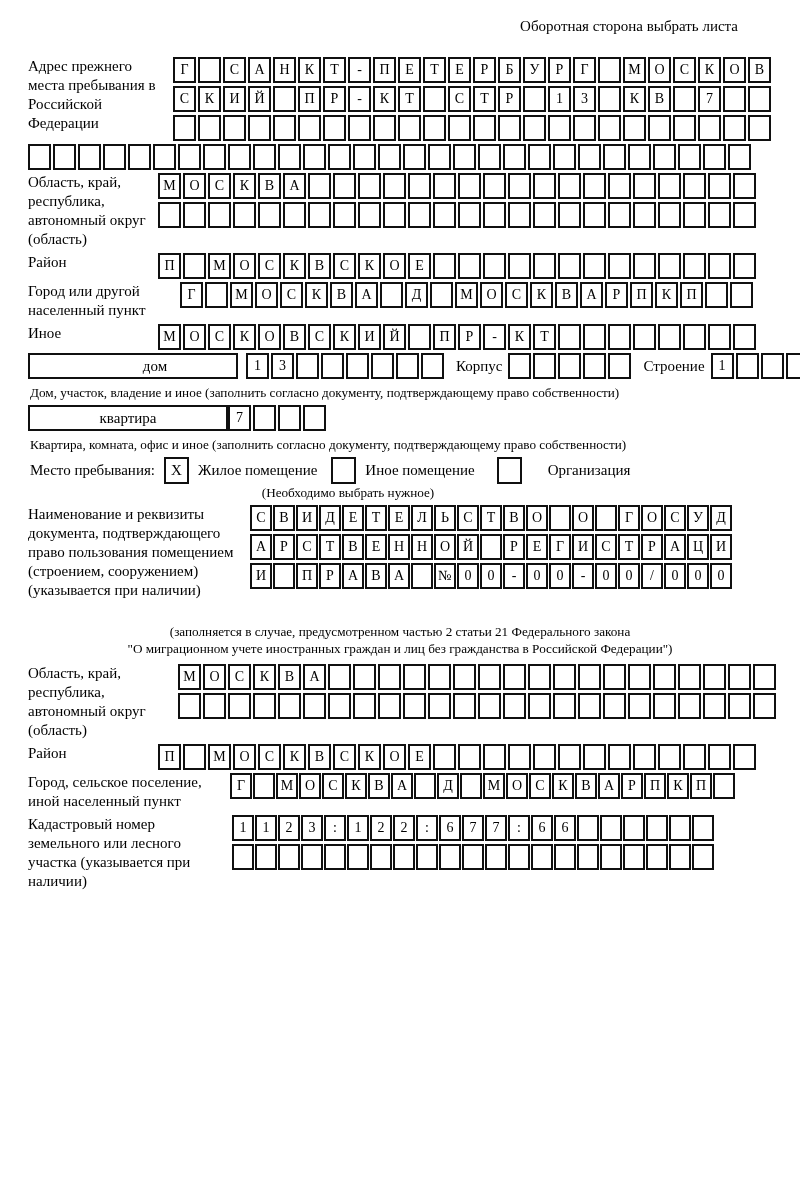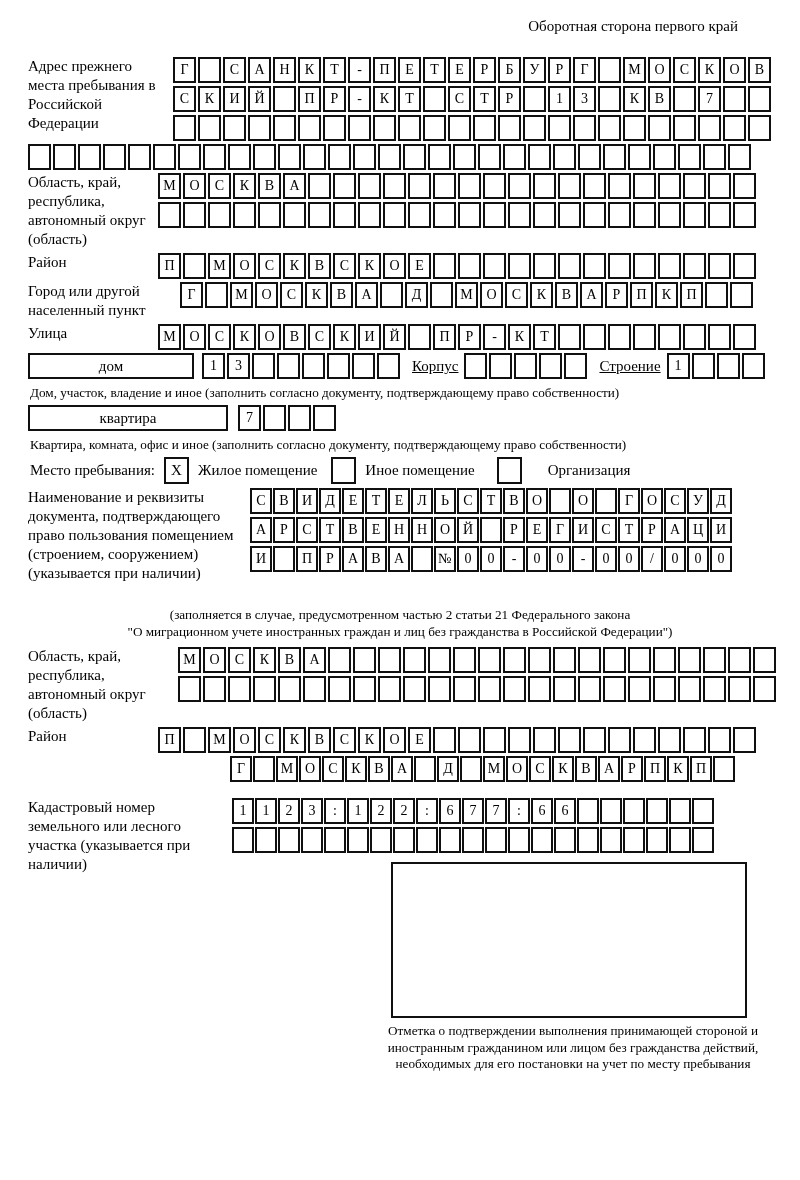--- a/index.html
+++ b/index.html
@@ -41,23 +41,23 @@
   .center-note{ text-align:center; font-size:13.2px; margin:1px 0 5px 0; }
   .sec-title{ text-align:center; font-weight:bold; font-size:16px; margin:3px 0 8px 0; }
   .small-note-left{ font-size:13.2px; margin:1px 0 4px 2px; }
 
   
   .domline{ display:flex; align-items:flex-start; margin-bottom:3px; }
   .wide-box{
     height:22px;border:2px solid #101010;display:flex;align-items:center;justify-content:center;
     font-size:15px;flex:none;background:#fff;
   }
-  .wb-dom{ width:162px;margin-right:8px; }
-  .wb-kv{ width:196px;margin-right:10px; }
-  .inline-label{ font-size:15px; line-height:26px; margin:0 6px 0 10px; flex:none;text-decoration:underline; }
+  .wb-dom{ width:162px;margin-right:8px;padding-left:44px; }
+  .wb-kv{ width:196px;}
+  .inline-label{ font-size:15px; line-height:26px; margin:0 6px 0 10px; flex:none; }
 
   
   .mesto{ display:flex; align-items:center; margin:3px 0 1px 2px; }
   .mlabel{ font-size:15px; flex:none; }
   .checkbox{
     width:21px;height:23px;border:2px solid #101010;flex:none;
     display:flex;align-items:center;justify-content:center;
     font-size:15px;background:#fff;
   }
   .cb1{ margin-left:9px; } .cb2{ margin-left:14px; } .cb3{ margin-left:22px; }
@@ -72,21 +72,21 @@
   
   .stamp-area{ margin-top:4px; }
   .stamp-box{ margin-left:363px; width:352px; height:152px; border:2px solid #101010; background:#fff; }
   .stamp-caption{ margin:5px 0 0 343px; width:404px; text-align:center; font-size:13.2px; line-height:16.5px; }
 </style>
 </head>
 <body>
 
 <div class="page">
 
-  <div class="right-note">Оборотная сторона первого край</div>
+  <div class="right-note">Оборотная сторона выбрать листа</div>
 
   <div class="fgroup">
     <div class="flabel w135">Адрес прежнего места пребывания в Российской Федерации</div>
     <div class="cells ml145">
         <div class="cell">Г</div>
         <div class="cell"></div>
         <div class="cell">С</div>
         <div class="cell">А</div>
         <div class="cell">Н</div>
         <div class="cell">К</div>
@@ -304,21 +304,21 @@
         <div class="cell">Р</div>
         <div class="cell">П</div>
         <div class="cell">К</div>
         <div class="cell">П</div>
         <div class="cell"></div>
         <div class="cell"></div>
       </div>
   </div>
 
   <div class="fgroup g-line">
-    <div class="flabel">Улица</div>
+    <div class="flabel">Иное</div>
     <div class="cells ml130">
         <div class="cell">М</div>
         <div class="cell">О</div>
         <div class="cell">С</div>
         <div class="cell">К</div>
         <div class="cell">О</div>
         <div class="cell">В</div>
         <div class="cell">С</div>
         <div class="cell">К</div>
         <div class="cell">И</div>
@@ -383,20 +383,21 @@
 
   <div class="mesto">
     <span class="mlabel">Место пребывания:</span>
     <span class="checkbox cb1">X</span>
     <span class="opt">Жилое помещение</span>
     <span class="checkbox cb2"></span>
     <span class="opt">Иное помещение</span>
     <span class="checkbox cb3"></span>
     <span class="opt opt3">Организация</span>
   </div>
+  <div class="choose-note">(Необходимо выбрать нужное)</div>
 
   <div class="fgroup g-doc">
     <div class="flabel w205">Наименование и реквизиты документа, подтверждающего право пользования помещением (строением, сооружением) (указывается при наличии)</div>
     <div class="cells tight ml222">
         <div class="cell">С</div>
         <div class="cell">В</div>
         <div class="cell">И</div>
         <div class="cell">Д</div>
         <div class="cell">Е</div>
         <div class="cell">Т</div>
@@ -547,20 +548,21 @@
         <div class="cell"></div>
         <div class="cell"></div>
         <div class="cell"></div>
         <div class="cell"></div>
         <div class="cell"></div>
         <div class="cell"></div>
       </div>
   </div>
 
   <div class="fgroup g-gorod">
+    <div class="flabel w170">Город, сельское поселение, иной населенный пункт</div>
     <div class="cells tight ml202">
         <div class="cell">Г</div>
         <div class="cell"></div>
         <div class="cell">М</div>
         <div class="cell">О</div>
         <div class="cell">С</div>
         <div class="cell">К</div>
         <div class="cell">В</div>
         <div class="cell">А</div>
         <div class="cell"></div>
@@ -623,18 +625,14 @@
         <div class="cell"></div>
         <div class="cell"></div>
         <div class="cell"></div>
         <div class="cell"></div>
         <div class="cell"></div>
         <div class="cell"></div>
         <div class="cell"></div>
       </div>
   </div>
 
-  <div class="stamp-area">
-    <div class="stamp-box"></div>
-    <div class="stamp-caption">Отметка о подтверждении выполнения принимающей стороной и иностранным гражданином или лицом без гражданства действий, необходимых для его постановки на учет по месту пребывания</div>
-  </div>
 
 </div>
 
 </body></html>

